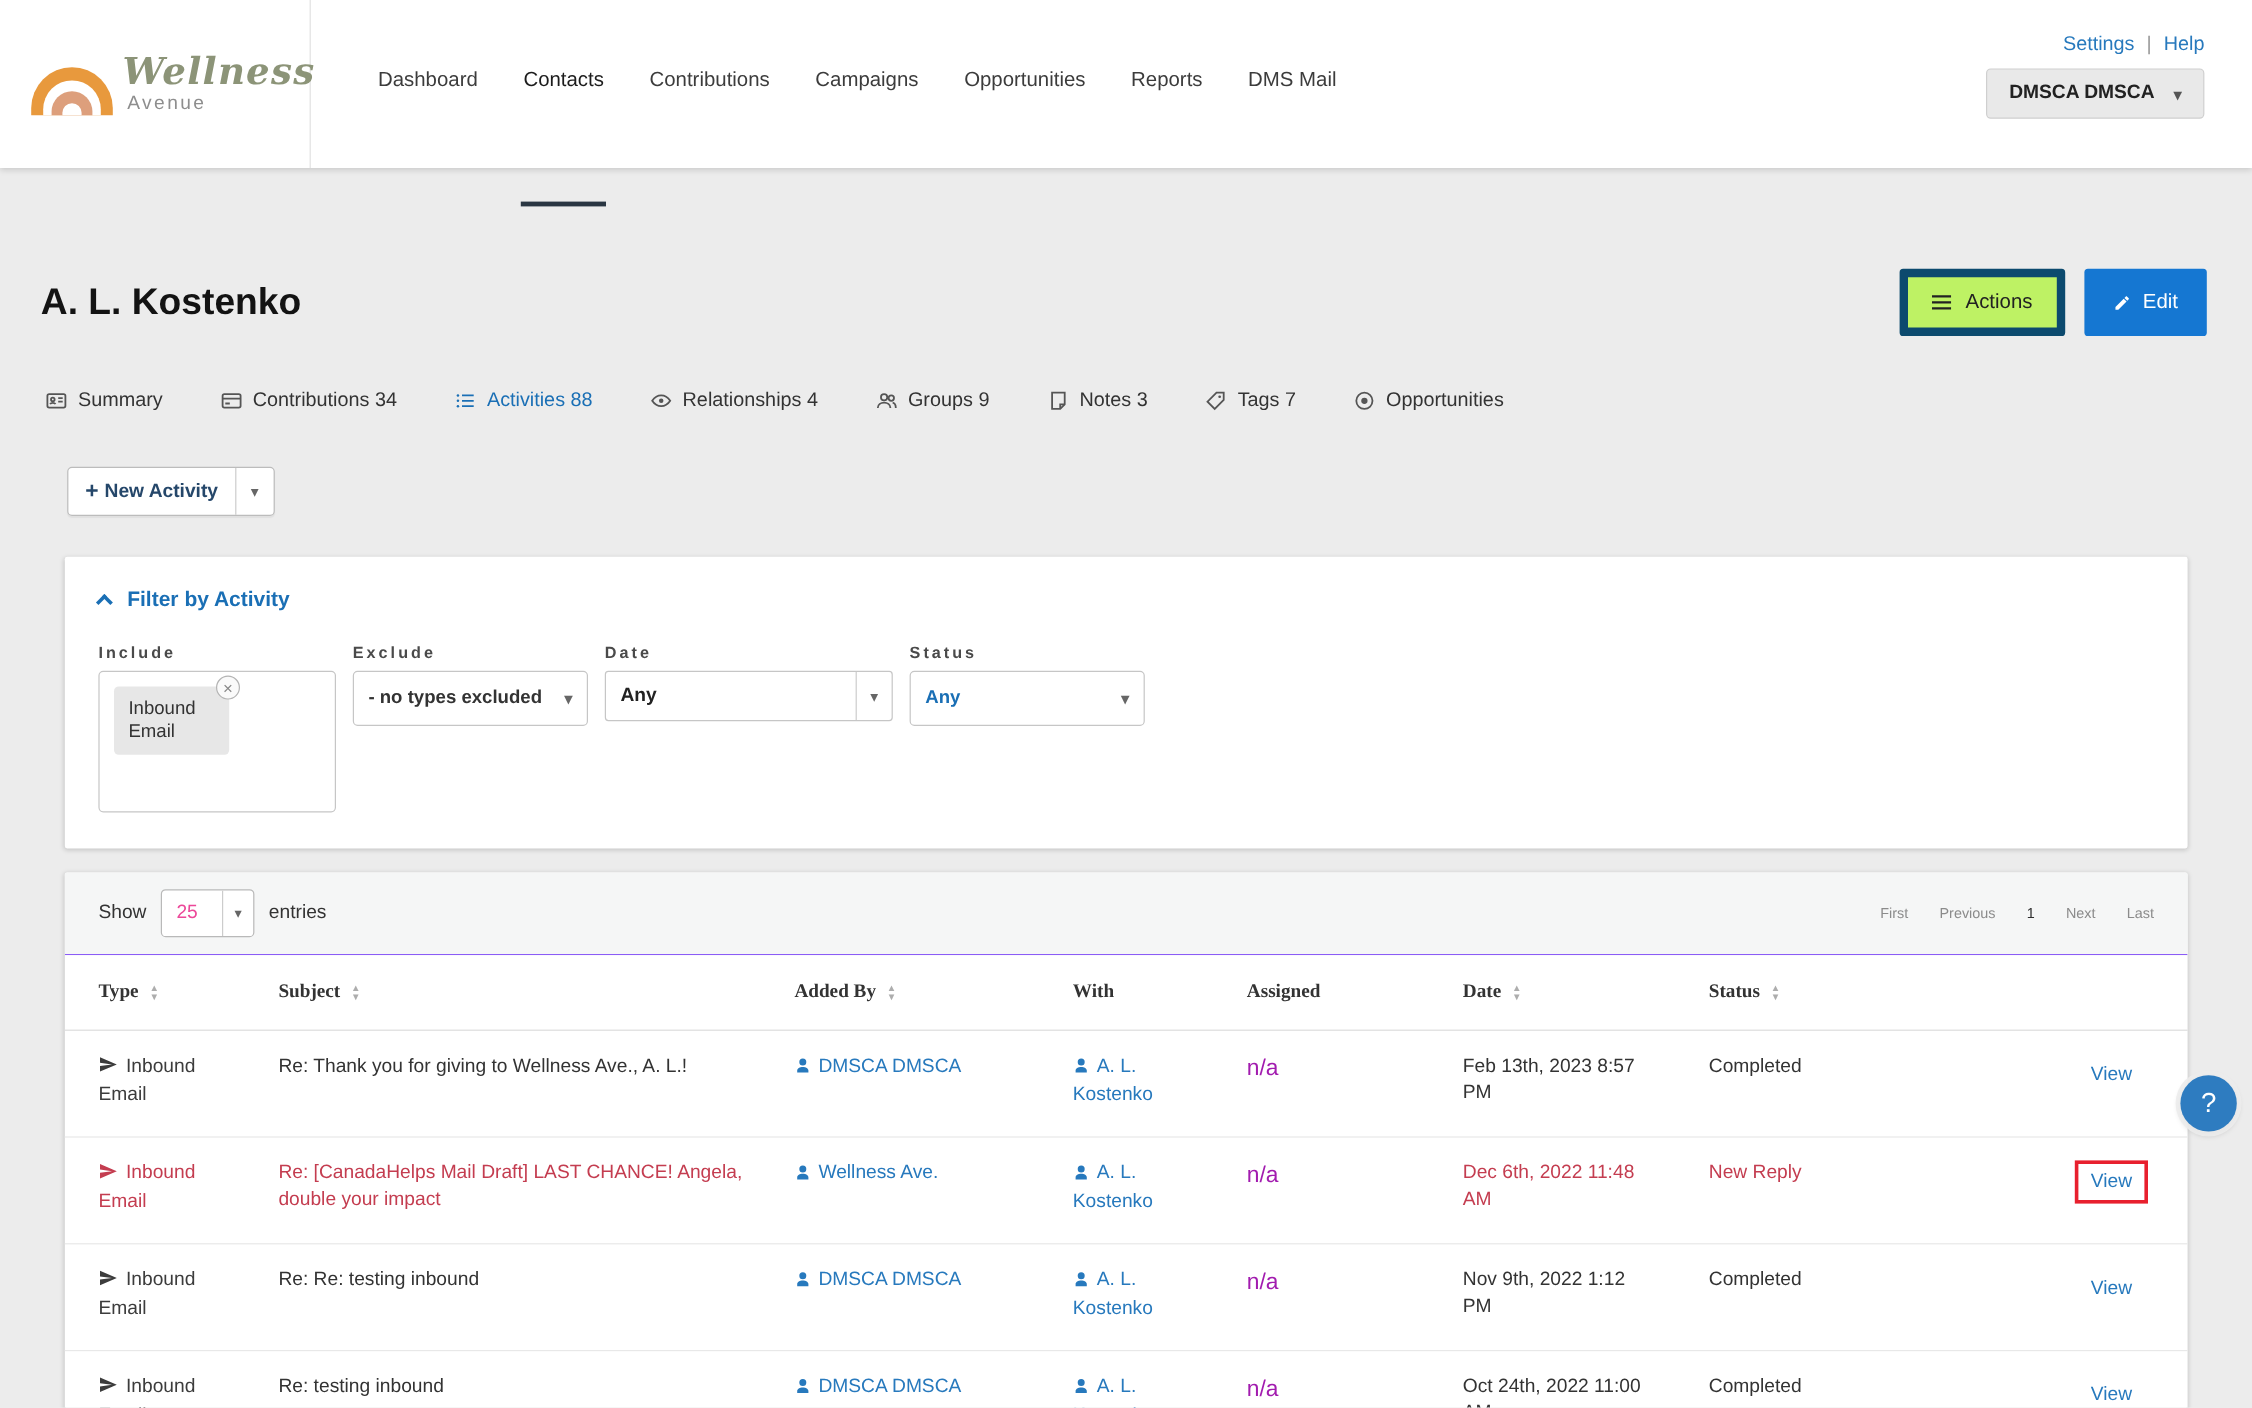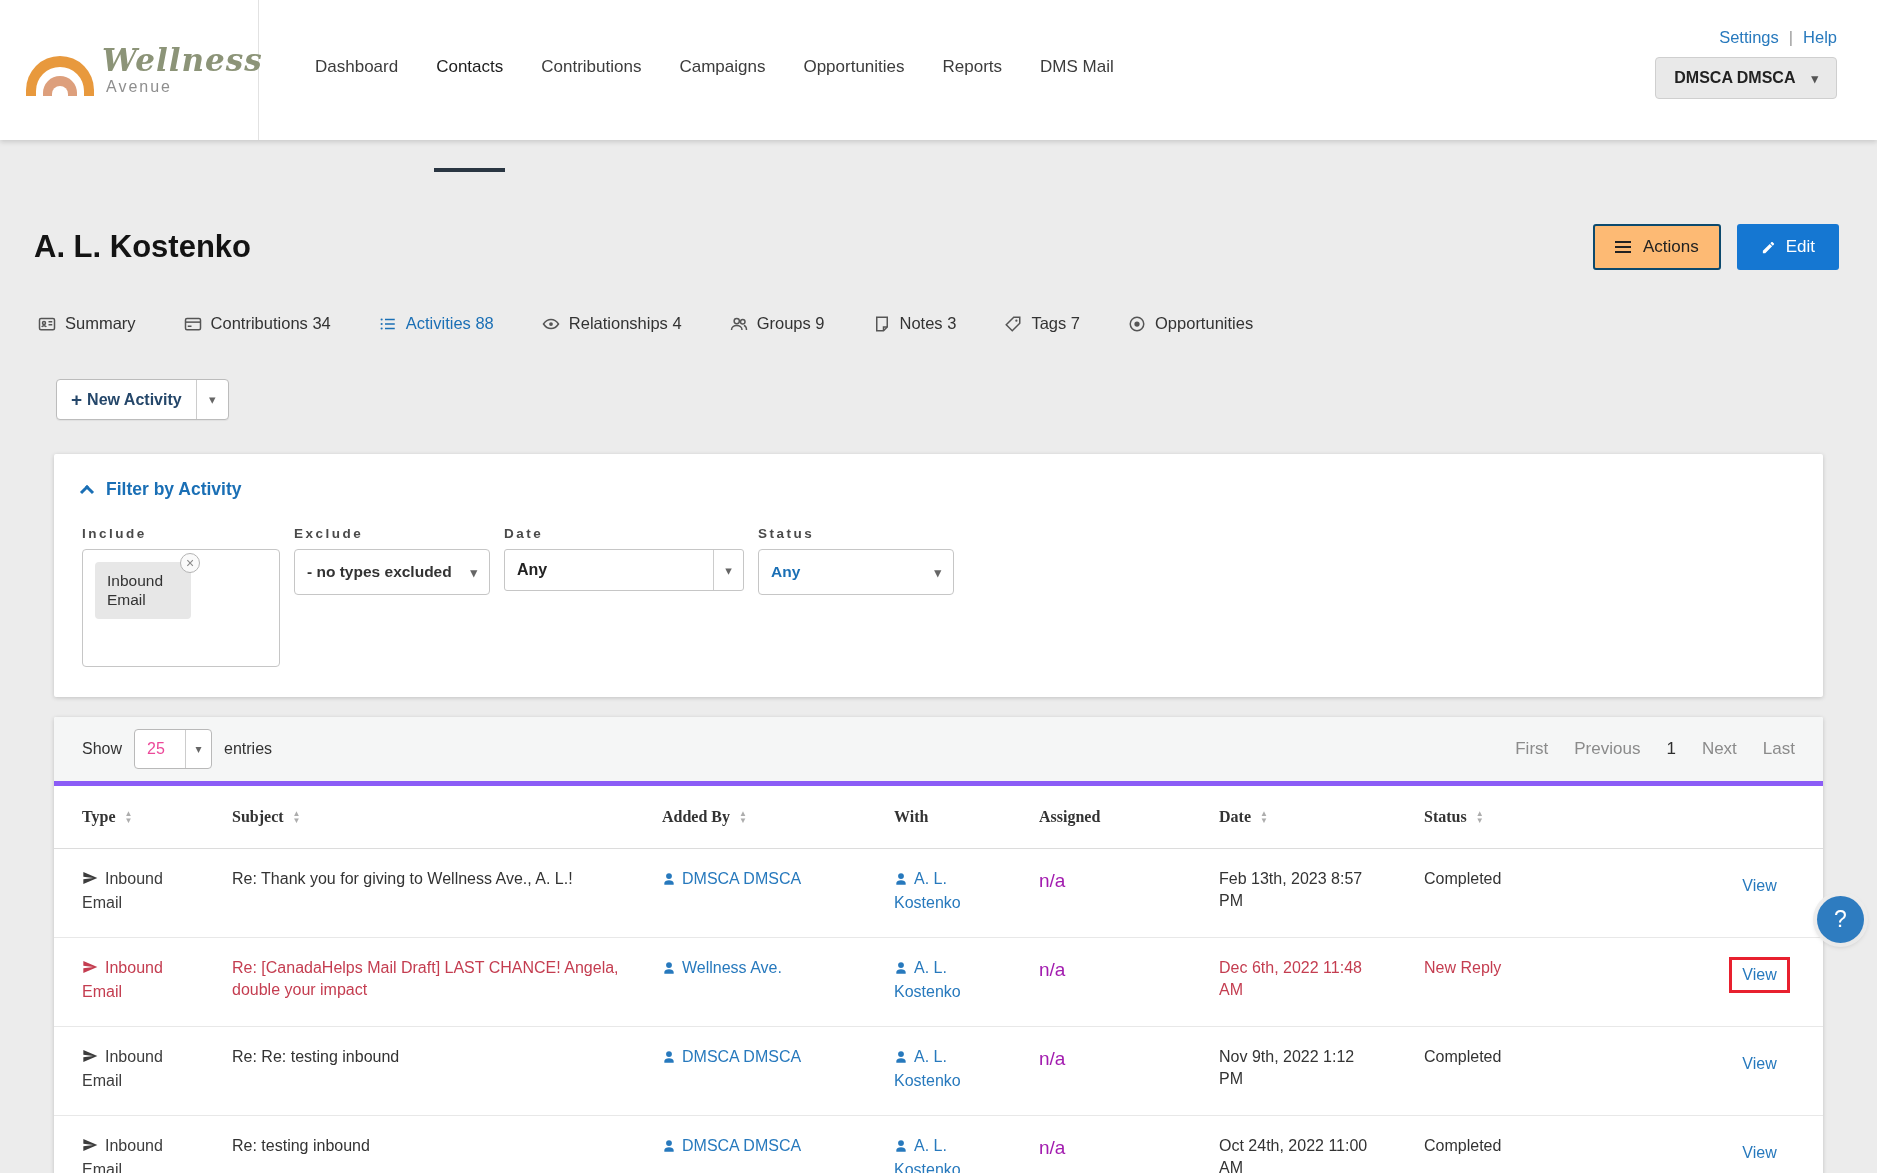--- a/index.html
+++ b/index.html
@@ -50,21 +50,21 @@
     display:flex; align-items:center; gap:16px; cursor:pointer;
   }
   .account-btn .caret { color:#555; font-size:13px; }
 
   
   .content { padding:0 38px; }
   .title-row { margin-top:84px; display:flex; justify-content:space-between; align-items:center; }
   .page-title { font-size:31px; font-weight:700; color:#131313; margin-left:-4px; }
   .title-buttons { display:flex; gap:16px; }
   .btn-actions {
-    display:flex; align-items:center; gap:12px; background:#fdba74; border:2px solid #0c4a6e;
+    display:flex; align-items:center; gap:12px; background:#bef264; border:7px solid #0c4a6e;
     border-radius:3px; padding:11px 20px; font-size:17px; color:#222; cursor:pointer;
   }
   .btn-edit {
     display:flex; align-items:center; gap:10px; background:#1577d2; border:none;
     border-radius:3px; padding:11px 24px; font-size:17px; color:#fff; cursor:pointer;
   }
   .hamburger svg, .pencil svg { display:block; }
 
   .tabs { display:flex; column-gap:48px; margin-top:44px; align-items:center; }
   .tab { display:flex; align-items:center; gap:9px; font-size:16.5px; color:#333; font-weight:500; cursor:pointer; white-space:nowrap; }
@@ -94,26 +94,26 @@
   .select-box { width:196px; height:46px; border:1px solid #c6c6c6; border-radius:4px; background:#fff; display:flex; align-items:center; justify-content:space-between; padding:0 12px; font-weight:700; font-size:15.5px; color:#333; cursor:pointer; }
   .select-box .caret { color:#666; font-size:13px; }
   .select-box.status-value { color:#1a6fb5; }
   .select-box.status-value .caret { color:#666; }
   .date-combo { width:240px; height:42px; border:1px solid #c6c6c6; border-radius:3px; background:#fff; display:flex; overflow:hidden; }
   .date-value { flex:1; display:flex; align-items:center; padding:0 12px; font-weight:700; font-size:16px; color:#222; }
   .date-caret { width:30px; border-left:1px solid #ccc; display:flex; align-items:center; justify-content:center; color:#666; font-size:13px; cursor:pointer; }
 
   
   .table-card { margin-top:20px; padding-bottom:2px; }
-  .table-top { display:flex; justify-content:space-between; align-items:center; padding:14px 28px; background:#f5f6f6; border-bottom:5px solid #8b5cf6; height:69px; border-radius:2px 2px 0 0; }
+  .table-top { display:flex; justify-content:space-between; align-items:center; padding:14px 28px; background:#f5f6f6; border-bottom:1px solid #8b5cf6; height:69px; border-radius:2px 2px 0 0; }
   .show-group { display:flex; align-items:center; gap:12px; font-size:16px; color:#333; }
   .show-select { display:flex; border:1px solid #b9b9b9; border-radius:4px; background:#fff; height:40px; width:78px; overflow:hidden; cursor:pointer; }
   .show-select .sv { flex:1; display:flex; align-items:center; padding-left:12px; font-size:16px; color:#ec4899; }
   .show-select .sc { width:26px; border-left:1px solid #ccc; display:flex; align-items:center; justify-content:center; color:#666; font-size:12px; }
-  .pagination { display:flex; gap:26px; font-size:17px; color:#8b8b8b; align-items:center; }
+  .pagination { display:flex; gap:26px; font-size:12px; color:#8b8b8b; align-items:center; }
   .pagination a { color:#8b8b8b; }
   .pagination .current { color:#2e2e2e; }
 
   .grid-row { display:grid; grid-template-columns:150px 430px 232px 145px 180px 205px 300px 1fr; padding:0 28px; }
   .thead { height:63px; align-items:center; border-bottom:1px solid #dcdcdc; font-weight:700; font-size:16px; color:#333; }
   .hcell { display:flex; align-items:center;font-family:Liberation Serif, serif; }
   .sort { display:inline-flex; flex-direction:column; font-size:8px; color:#adadad; line-height:7px; margin-left:9px; cursor:pointer; }
   .sort b { font-weight:400; }
 
   .trow { border-bottom:1px solid #e8e8e8; padding-top:19px; min-height:89px; font-size:16px; color:#333; align-items:start; }

